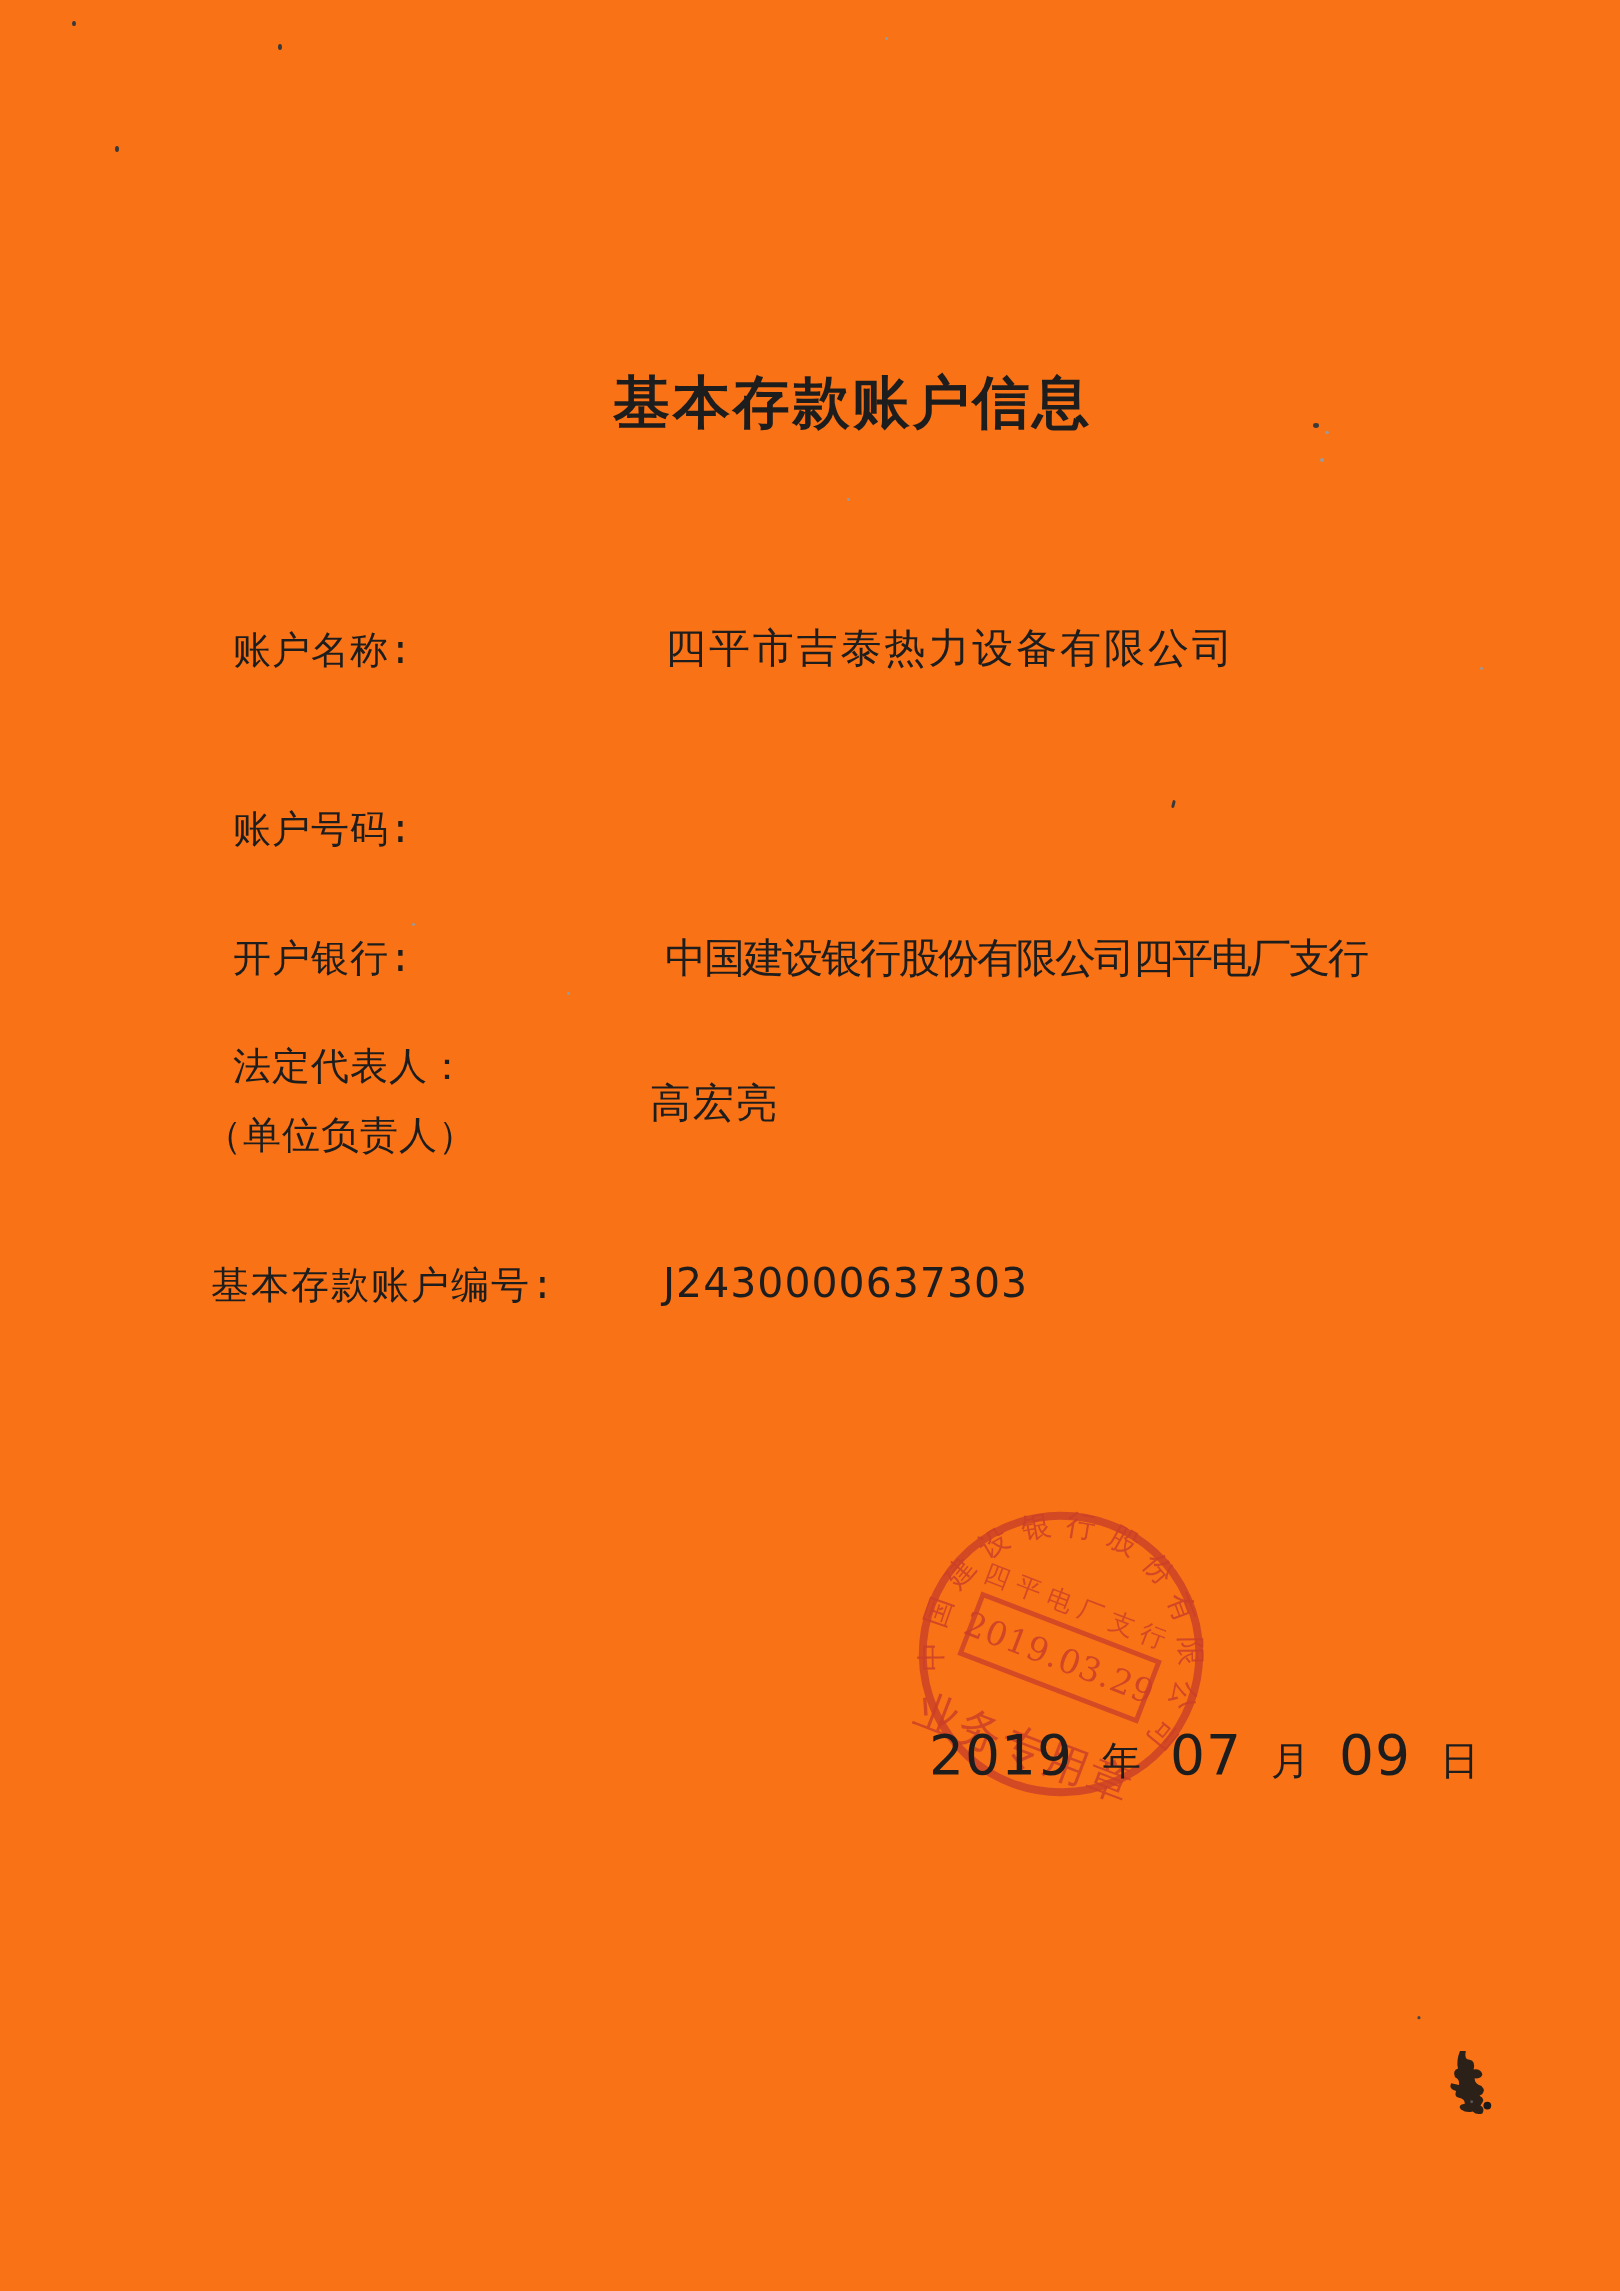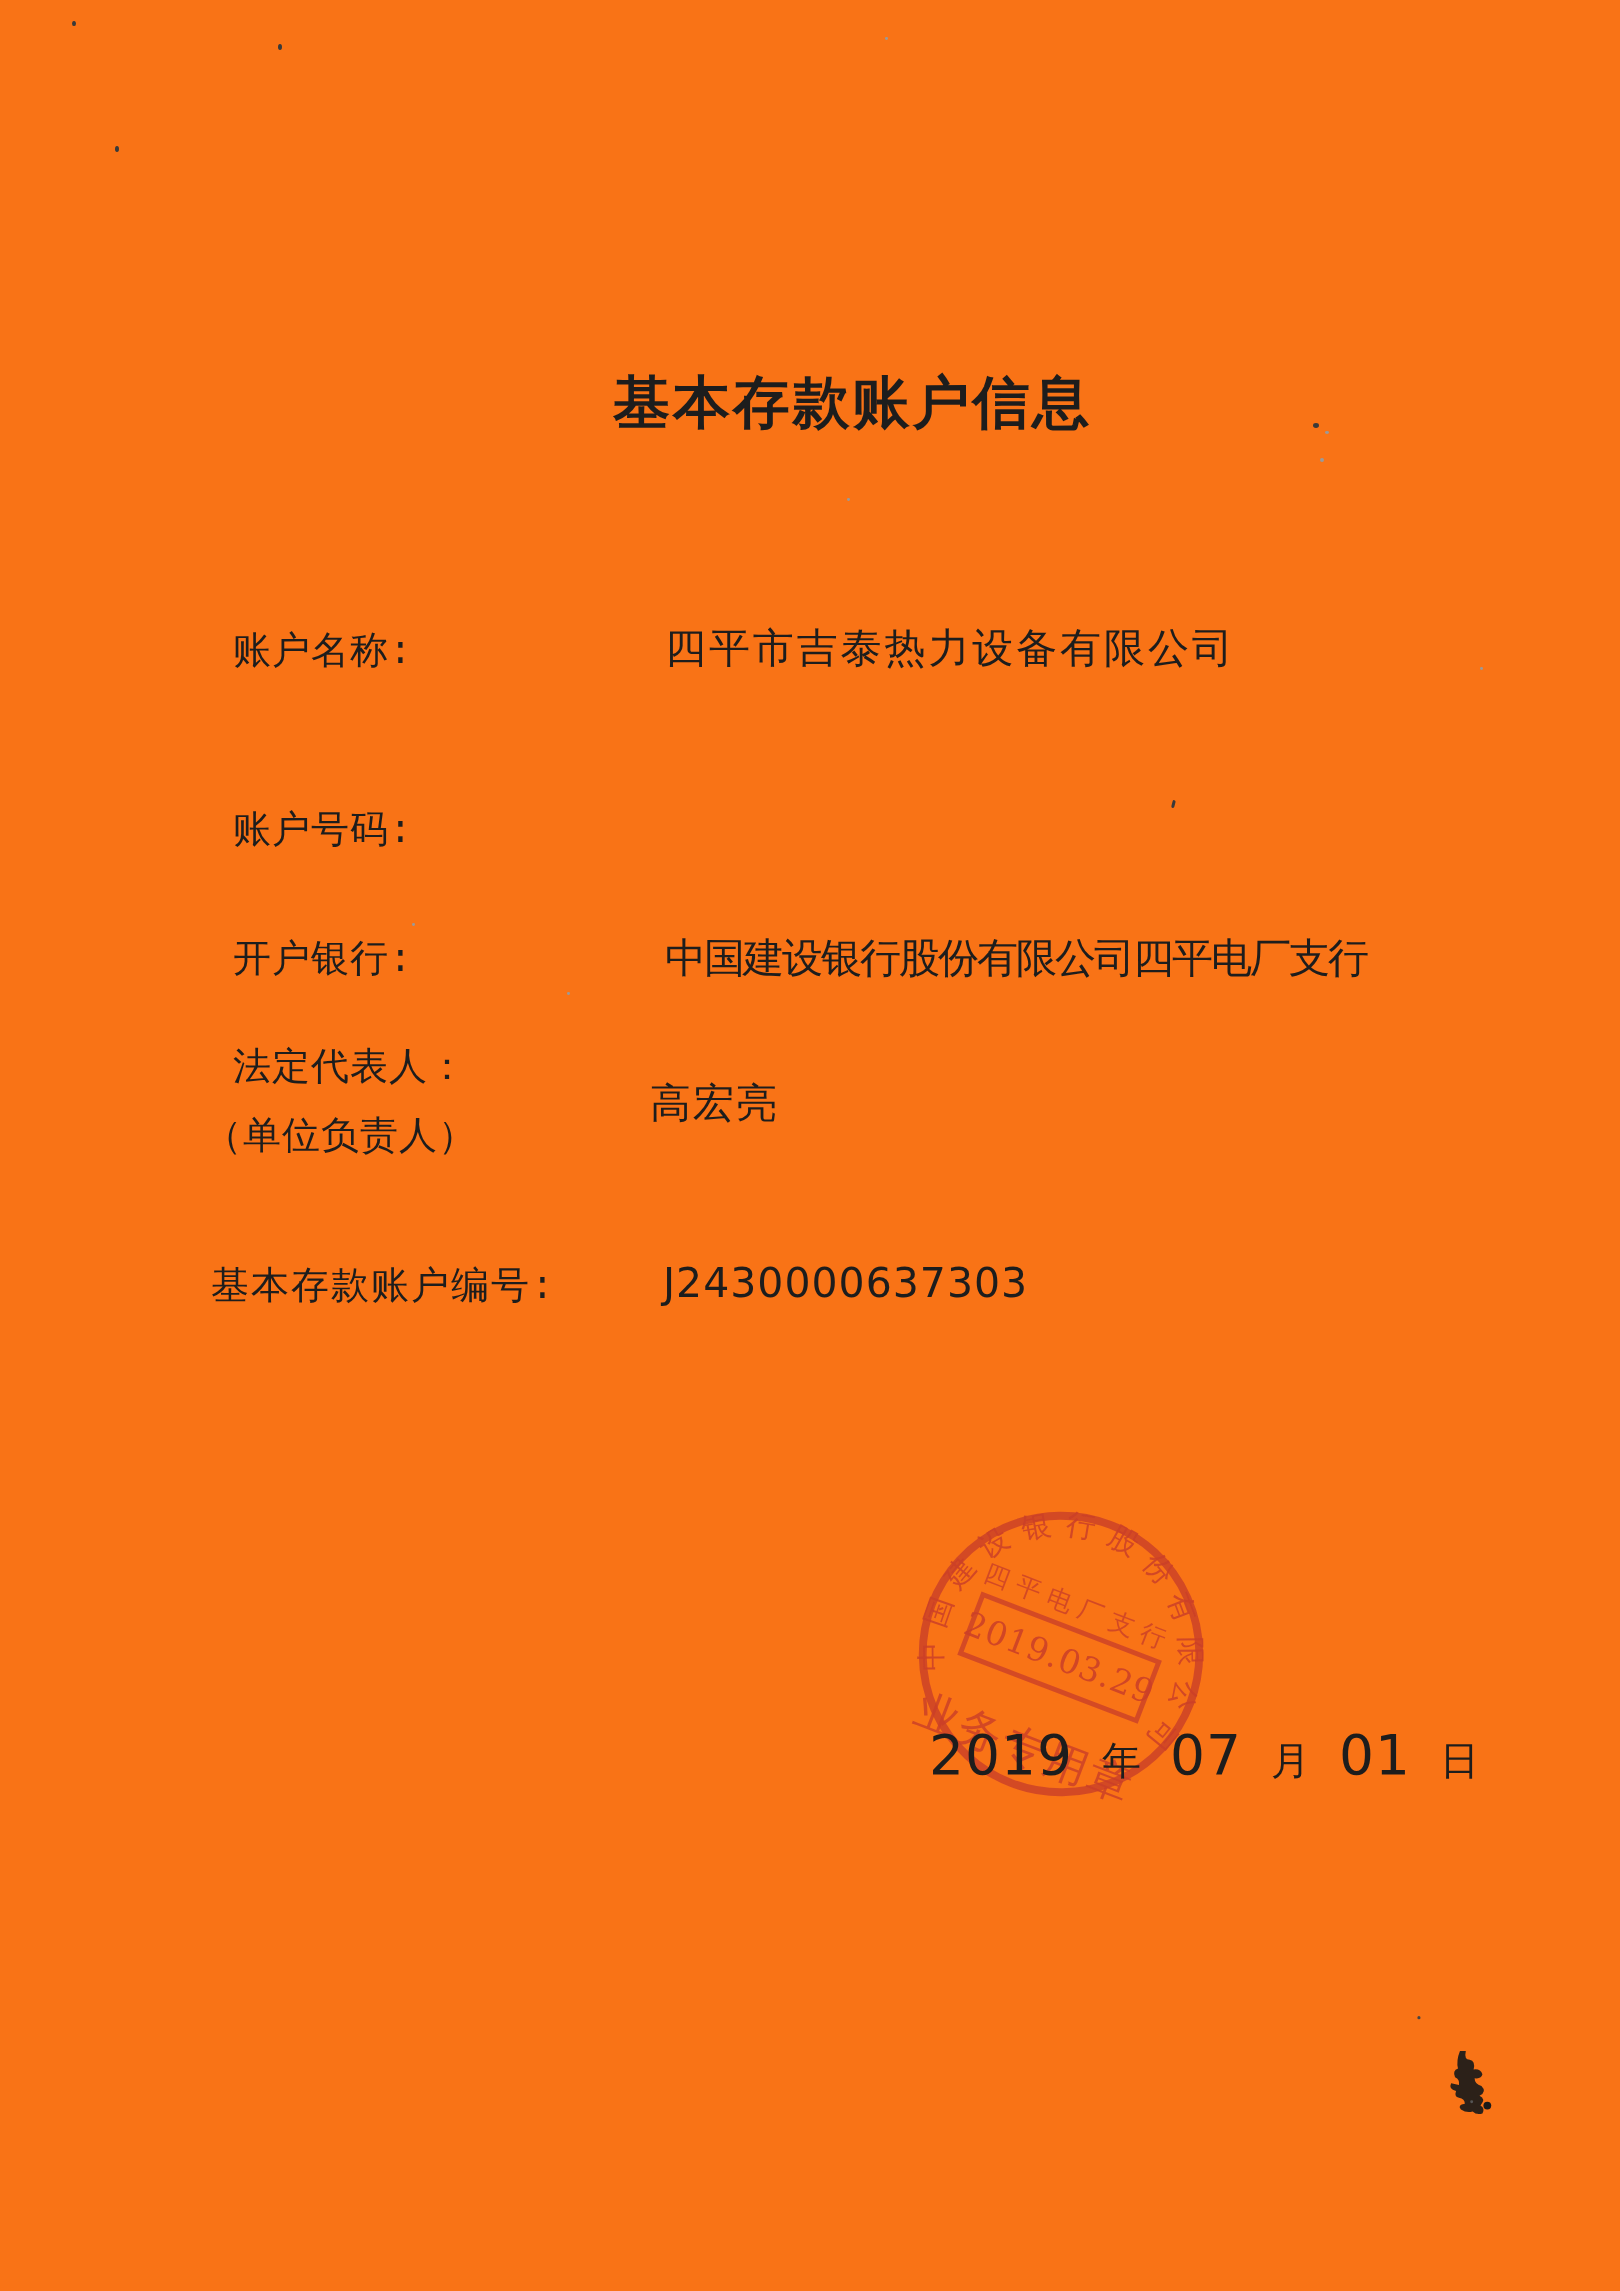--- a/index.html
+++ b/index.html
@@ -96,21 +96,21 @@
     <rect x="-96" y="-28" width="192" height="64" fill="none" stroke-width="5" opacity="0.8" stroke="#c5392b"></rect>
     <text x="0" y="16" text-anchor="middle" font-size="34" letter-spacing="1" opacity="0.88" font-family="DejaVu Sans, Liberation Sans, sans-serif" fill="#c5392b">2019.03.29</text>
     <text x="0" y="118" text-anchor="middle" font-size="44" letter-spacing="3" opacity="0.82" fill="#c5392b">业务专用章</text>
   </svg>
 
   <div class="abs date-line" style="left:929px; top:1723px;">
     <span class="num">2019</span>
     <span class="cjk">年</span>
     <span class="num">07</span>
     <span class="cjk">月</span>
-    <span class="num">01</span>
+    <span class="num">09</span>
     <span class="cjk">日</span>
   </div>
 
   <span class="speck" style="left:72px;  top:20.6px;  width:3.9px; height:5.9px;"></span>
   <span class="speck" style="left:278px; top:44px;  width:3.9px; height:5.9px;"></span>
   <span class="speck" style="left:115px; top:146px; width:3.9px; height:5.9px;"></span>
   <span class="speck faint" style="left:885px; top:37px;  width:2.9px; height:2.9px;"></span>
   <span class="speck" style="left:1313px; top:423px; width:5.9px; height:4.9px;"></span>
   <span class="speck faint" style="left:1325px; top:431px; width:3.9px; height:2.9px;"></span>
   <span class="speck faint" style="left:1320px; top:458px; width:3.9px; height:3.9px;"></span>

